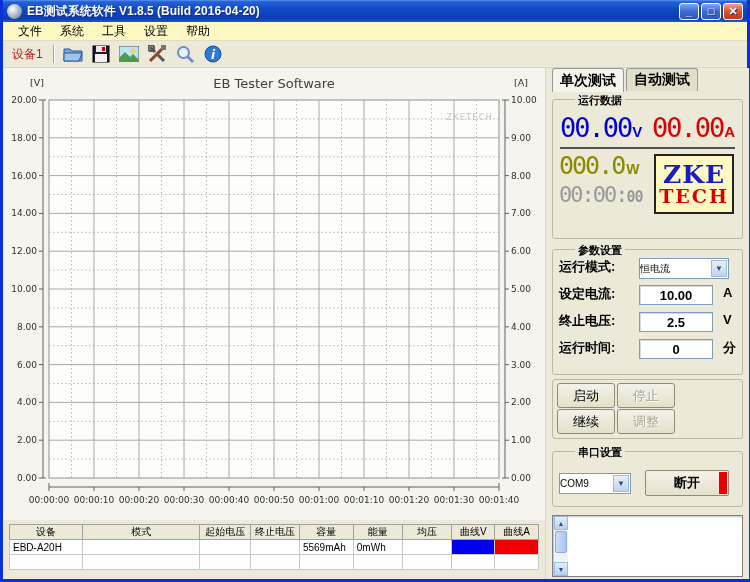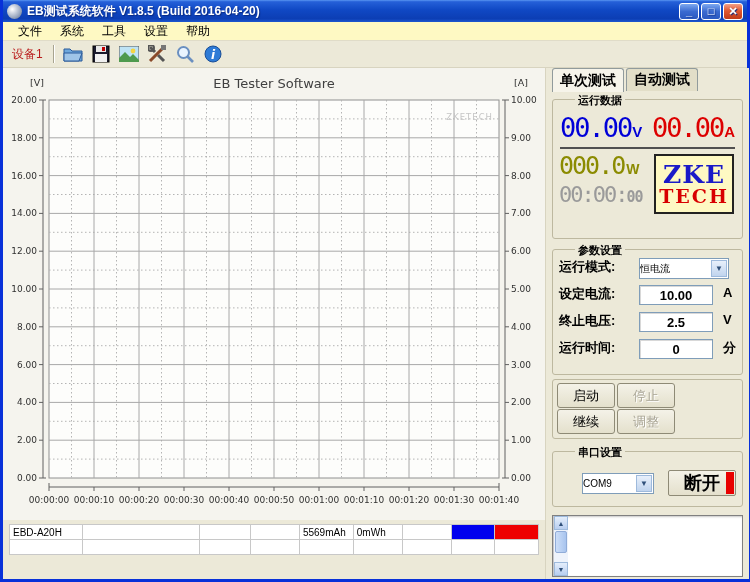--- a/index.html
+++ b/index.html
@@ -90,23 +90,23 @@
     border:1px solid #9EBADC; display:flex; align-items:center; justify-content:center; font-size:8px; color:#30507A; }
   
   #btn-frame { margin-top:4px; height:60px; flex:0 0 60px; border:1px solid #BDB89F; border-radius:3px;
     display:flex; padding:3px 4px; }
   #btn-grid { display:grid; grid-template-columns:58px 58px; grid-template-rows:25px 25px; gap:1px 2px; }
   .ctl-btn { background:linear-gradient(180deg,#F4F2E8,#E4E0CC); border:1px solid #8E8A76;
     border-radius:3px; font-size:13px; font-weight:normal; color:#000; font-family:"Liberation Sans", sans-serif; }
   .ctl-btn.disabled { color:#A8A494; text-shadow:1px 1px 0 #fff; }
   #monitor-btn { width:58px; height:51px; margin-left:4px; }
   
-  #grp-serial { margin-top:12px; height:56px; flex:0 0 56px; padding-top:12px; display:flex; align-items:center;justify-content:flex-end; }
+  #grp-serial { margin-top:12px; height:56px; flex:0 0 56px; padding-top:12px; display:flex; align-items:center; }
   #serial-combo { width:72px; }
-  #disconnect-btn { width:68px; height:26px; margin-left:14px; position:relative; font-size:18px; font-weight:bold;
+  #disconnect-btn { width:84px; height:26px; margin-left:14px; position:relative; font-size:13px; font-weight:bold;
     background:linear-gradient(180deg,#F4F2E8,#E4E0CC); border:1px solid #8E8A76; border-radius:2px; }
   #disconnect-stripe { position:absolute; right:1px; top:1px; bottom:1px; width:8px; background:#E80000; }
   
   #log-box { margin-top:8px; flex:1 1 auto; background:#fff; border:1px solid #808080;
     box-shadow:inset 1px 1px 2px #C8C8C8; display:flex; }
   #log-text { flex:1 1 auto; text-align:center; padding-top:3px; font-size:13px; font-weight:bold; color:#2222CC; }
   #log-scrollbar { width:15px; flex:0 0 15px; background:#EEF3FB; border-left:1px solid #C8C8C8;
     display:flex; flex-direction:column; justify-content:space-between; }
   .sb-btn { height:14px; background:linear-gradient(180deg,#E4EEFB,#B8CEF0); border:1px solid #9EBADC;
     display:flex; align-items:center; justify-content:center; font-size:7px; color:#30507A; }
@@ -314,20 +314,31 @@
               <col style="width:115px">
               <col style="width:50px">
               <col style="width:48px">
             <col style="width:53px">
               <col style="width:48px">
               <col style="width:49px">
               <col style="width:42px">
               <col style="width:43px">
           </colgroup>
           <tbody>
+              <tr>
+            <th>设备</th>
+            <th>模式</th>
+            <th>起始电压</th>
+            <th>终止电压</th>
+            <th>容量</th>
+            <th>能量</th>
+            <th>均压</th>
+            <th>曲线V</th>
+            <th>曲线A</th>
+          </tr>
           <tr>
             <td>EBD-A20H</td>
             <td></td>
             <td></td>
             <td></td>
             <td>5569mAh</td>
             <td>0mWh</td>
             <td></td>
             <td style="background: rgb(0, 0, 238);"></td>
             <td style="background: rgb(238, 0, 0);"></td>

